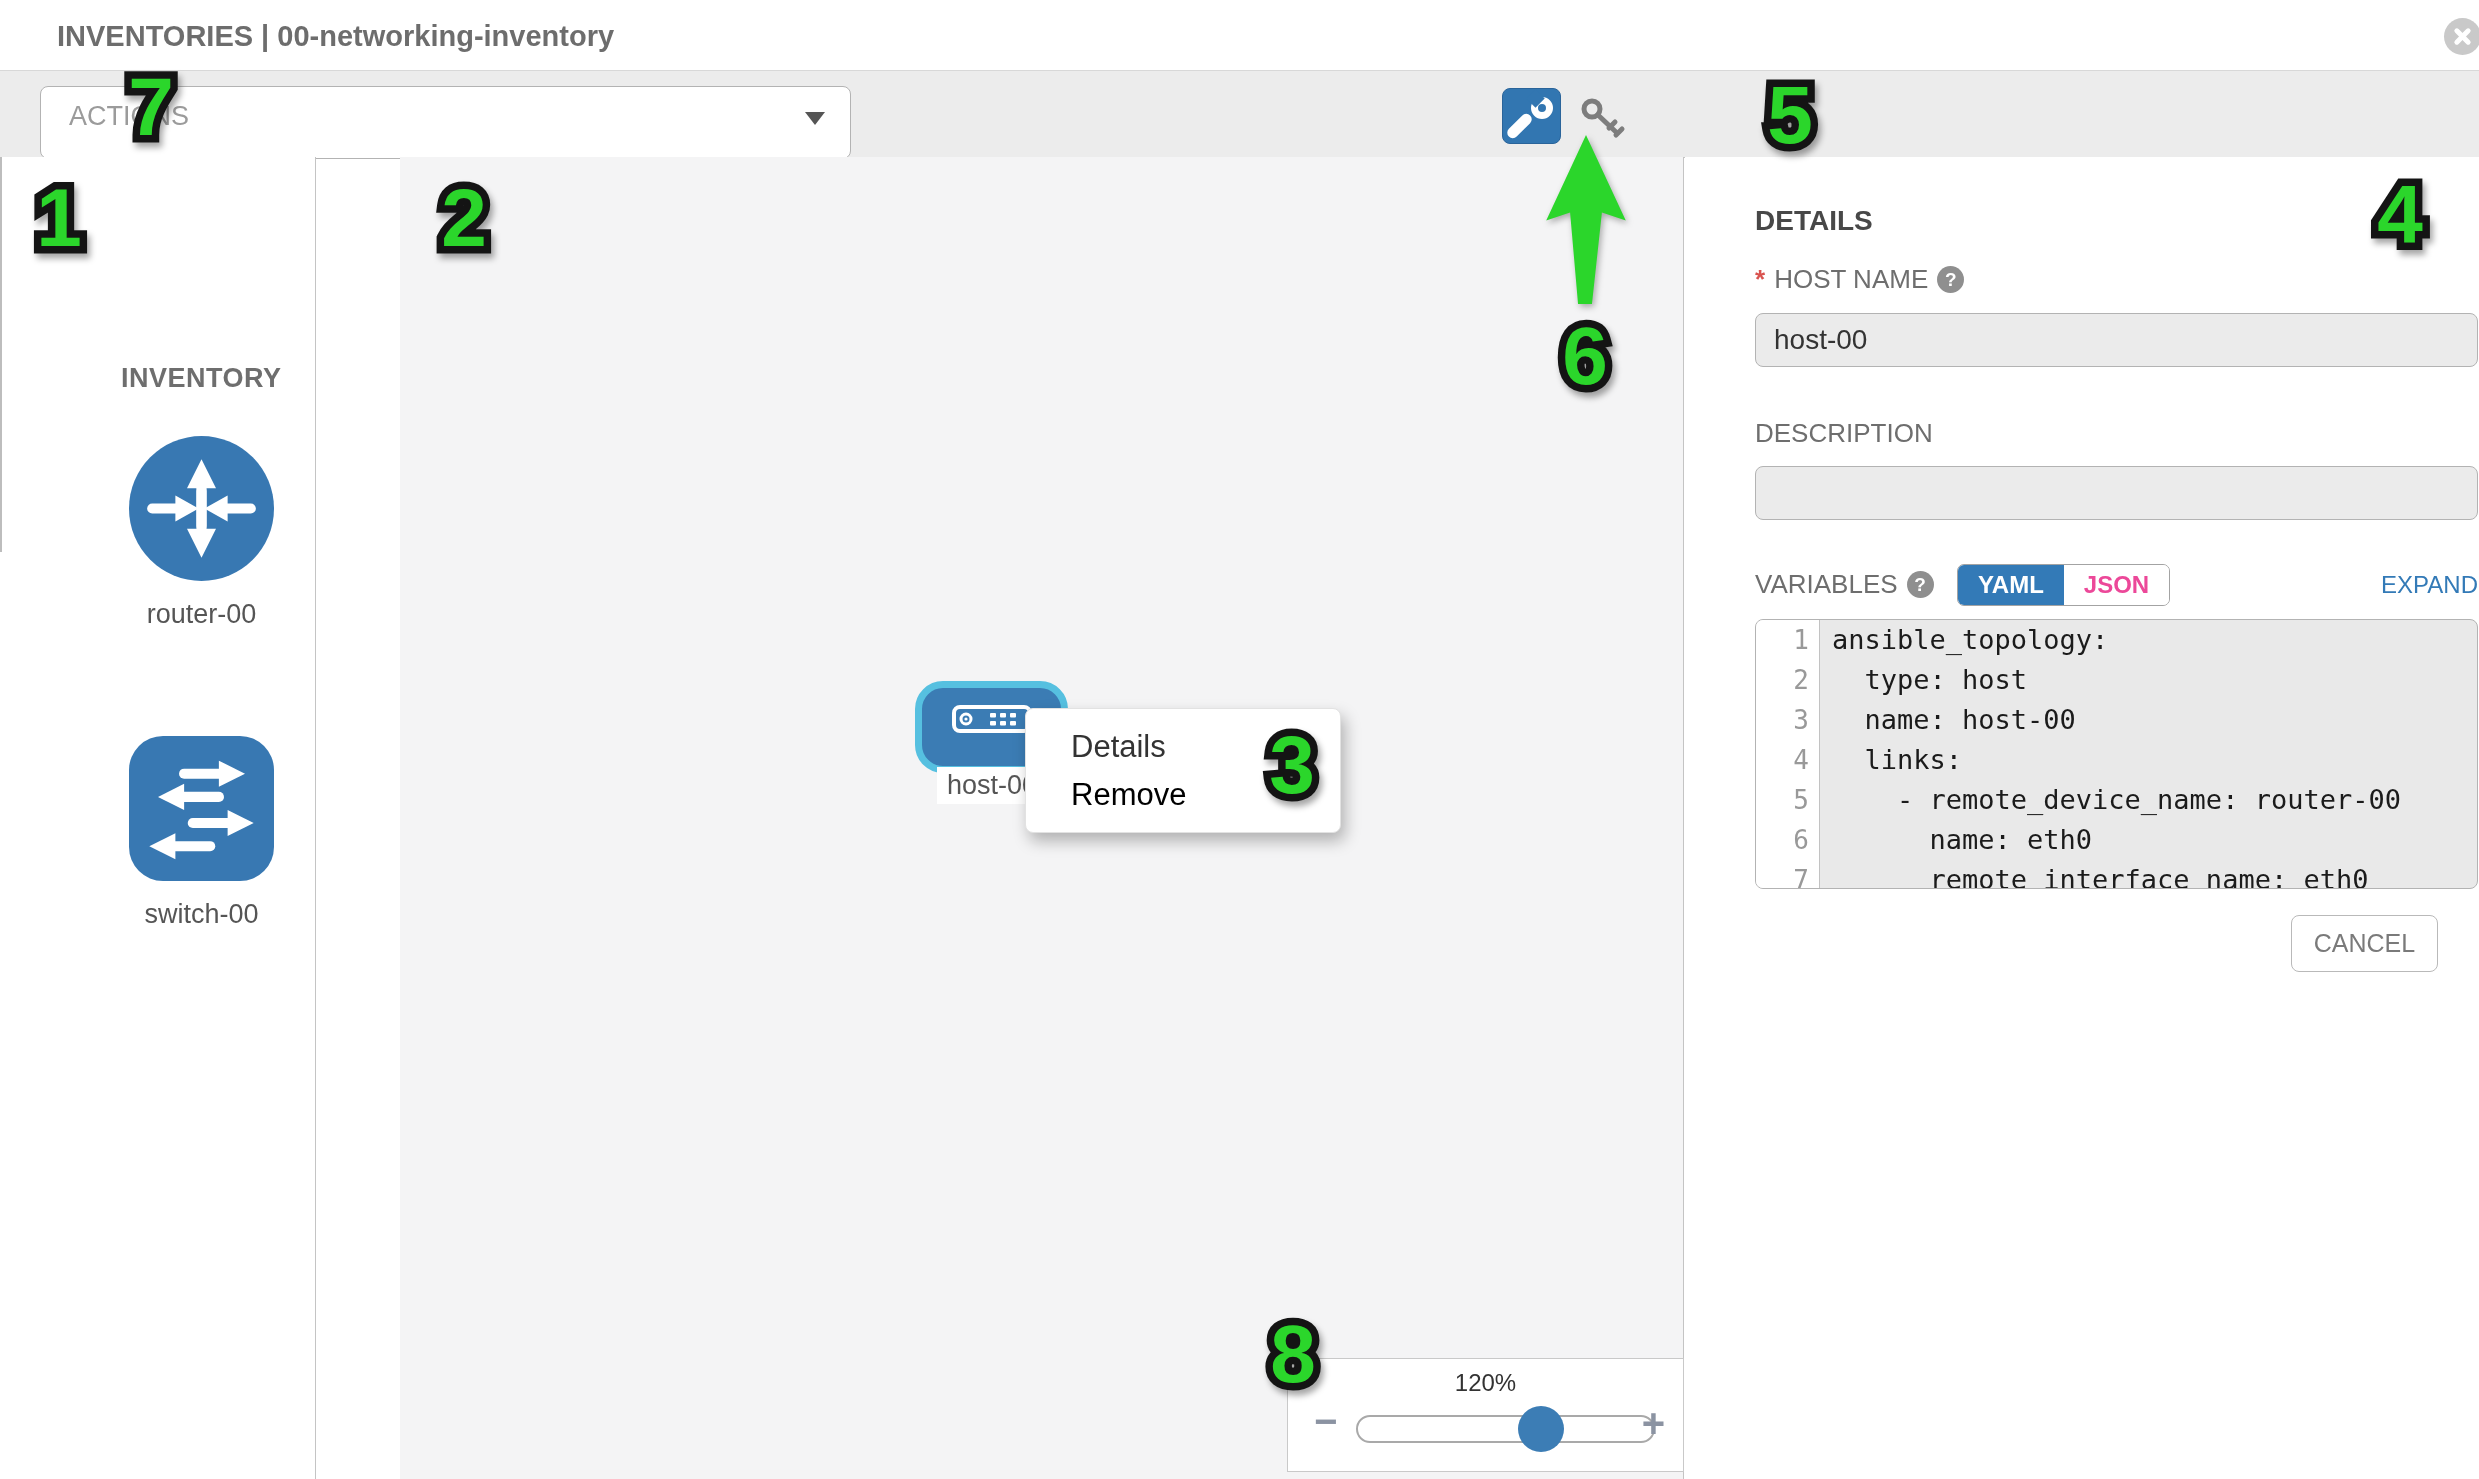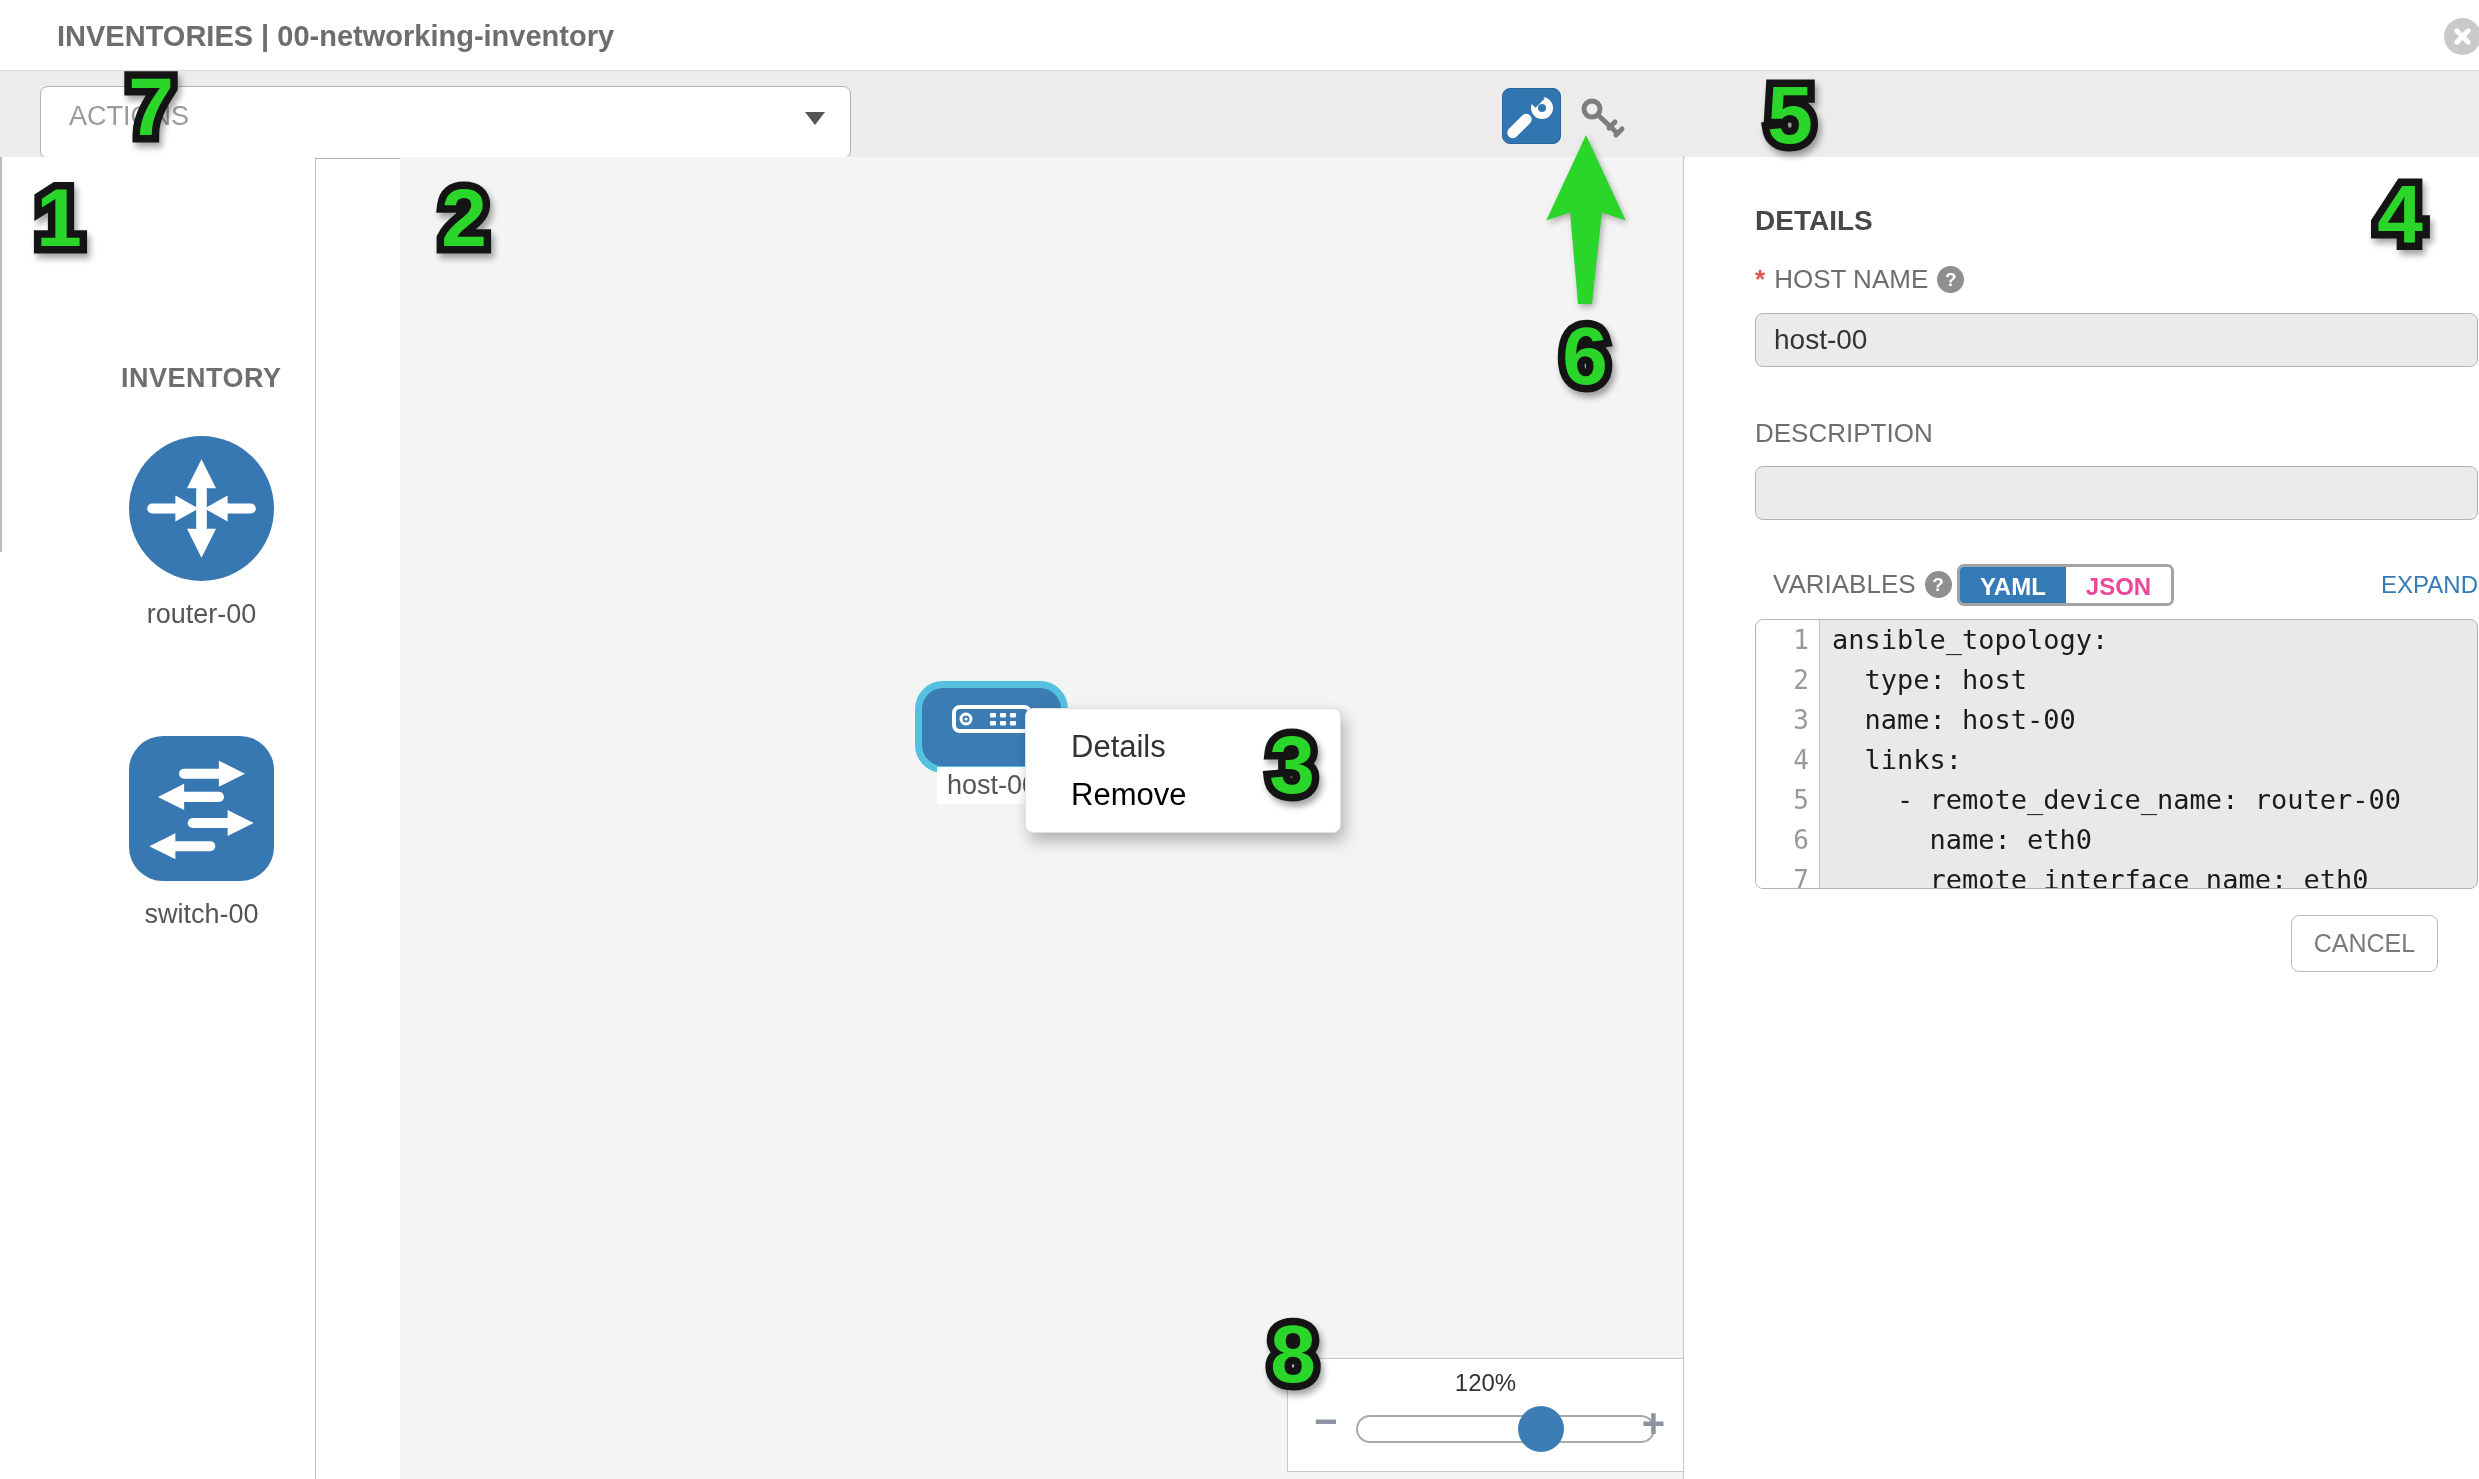--- a/index.html
+++ b/index.html
@@ -59,28 +59,28 @@
   .zoom-plus { position:absolute; right:18px; top:42px; font-size:40px; font-weight:bold; color:#8b93a2; }
   .zoom-track { position:absolute; left:68px; top:56px; width:299px; height:28px; background:#fff; border:2px solid #a9a9a9; border-radius:15px; }
   .zoom-handle { position:absolute; left:62%; top:-11px; width:46px; height:46px; margin-left:-23px; background:#3c7db5; border-radius:50%; }
 
   
   .panel { position:absolute; left:1685px; top:157px; width:795px; height:1322px; background:#fff; }
   .panel-title { position:absolute; left:70px; top:48px; font-size:28px; font-weight:bold; color:#484848; }
   .field-label-row { position:absolute; left:70px; display:flex; align-items:center; gap:9px; font-size:26px; color:#6e6e6e; }
   .row-hostname { top:107px; }
   .row-description { top:261px; }
-  .row-variables { top:412px;margin-left:18px; }
+  .row-variables { top:412px; }
   .req { color:#d9534f; font-weight:bold; }
   .help-dot { display:inline-block; width:27px; height:27px; border-radius:50%; background:#8f8f8f; color:#fff; font-size:19px; font-weight:bold; text-align:center; line-height:27px; }
   .text-input { position:absolute; left:70px; width:723px; height:54px; background:#ebebeb; border:1px solid #b3b3b3; border-radius:8px; font-size:28px; color:#333; padding:0 18px; line-height:52px; font-family:"Liberation Sans",sans-serif; }
   .input-hostname { top:156px; }
   .input-description { top:309px; }
 
-  .toggle-group { position:absolute; left:272px; top:407px; height:42px; display:flex; border:3px solid #a3a3a3; border-radius:7px; overflow:hidden; background:#fff;text-align:right; }
+  .toggle-group { position:absolute; left:272px; top:407px; height:42px; display:flex; border:1px solid #a3a3a3; border-radius:7px; overflow:hidden; background:#fff;text-align:right; }
   .toggle-btn { font-size:24px; font-weight:bold; padding:0 20px; line-height:40px; }
   .toggle-yaml { background:#337ab7; color:#fff; }
   .toggle-json { background:#fff; color:#ec4899; }
   .expand-link { position:absolute; right:2px; top:414px; font-size:24px; color:#337ab7; }
 
   .editor { position:absolute; left:70px; top:462px; width:723px; height:270px; border:1px solid #b3b3b3; border-radius:8px; overflow:hidden; background:#e9e9e9; }
   .ed-row { display:flex; height:40px; line-height:40px; }
   .ed-n { width:64px; background:#fff; border-right:1px solid #c2c2c2; text-align:right; padding-right:10px; color:#999; font-family:"DejaVu Sans Mono","Liberation Mono",monospace; font-size:26px; flex:none; }
   .ed-c { flex:1; padding-left:12px; white-space:pre; color:#1b1b1b; font-family:"DejaVu Sans Mono","Liberation Mono",monospace; font-size:27px; }
 

